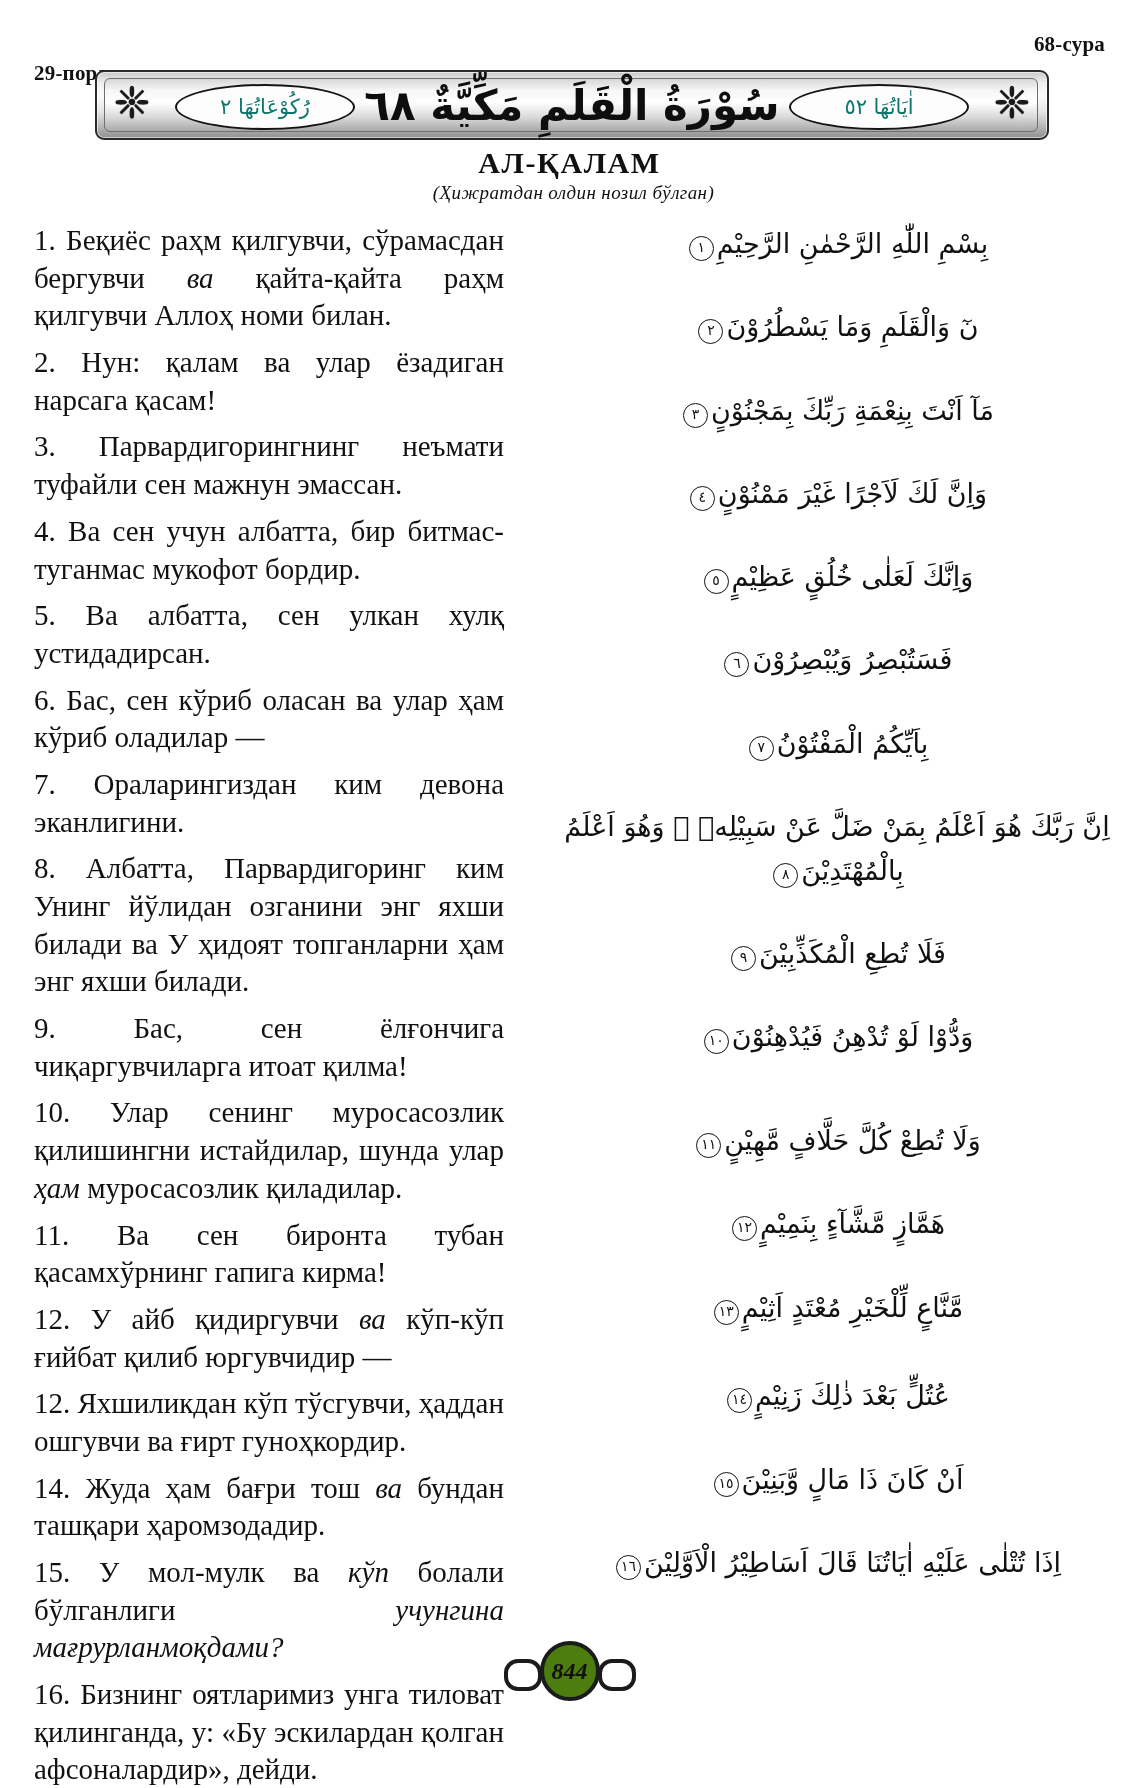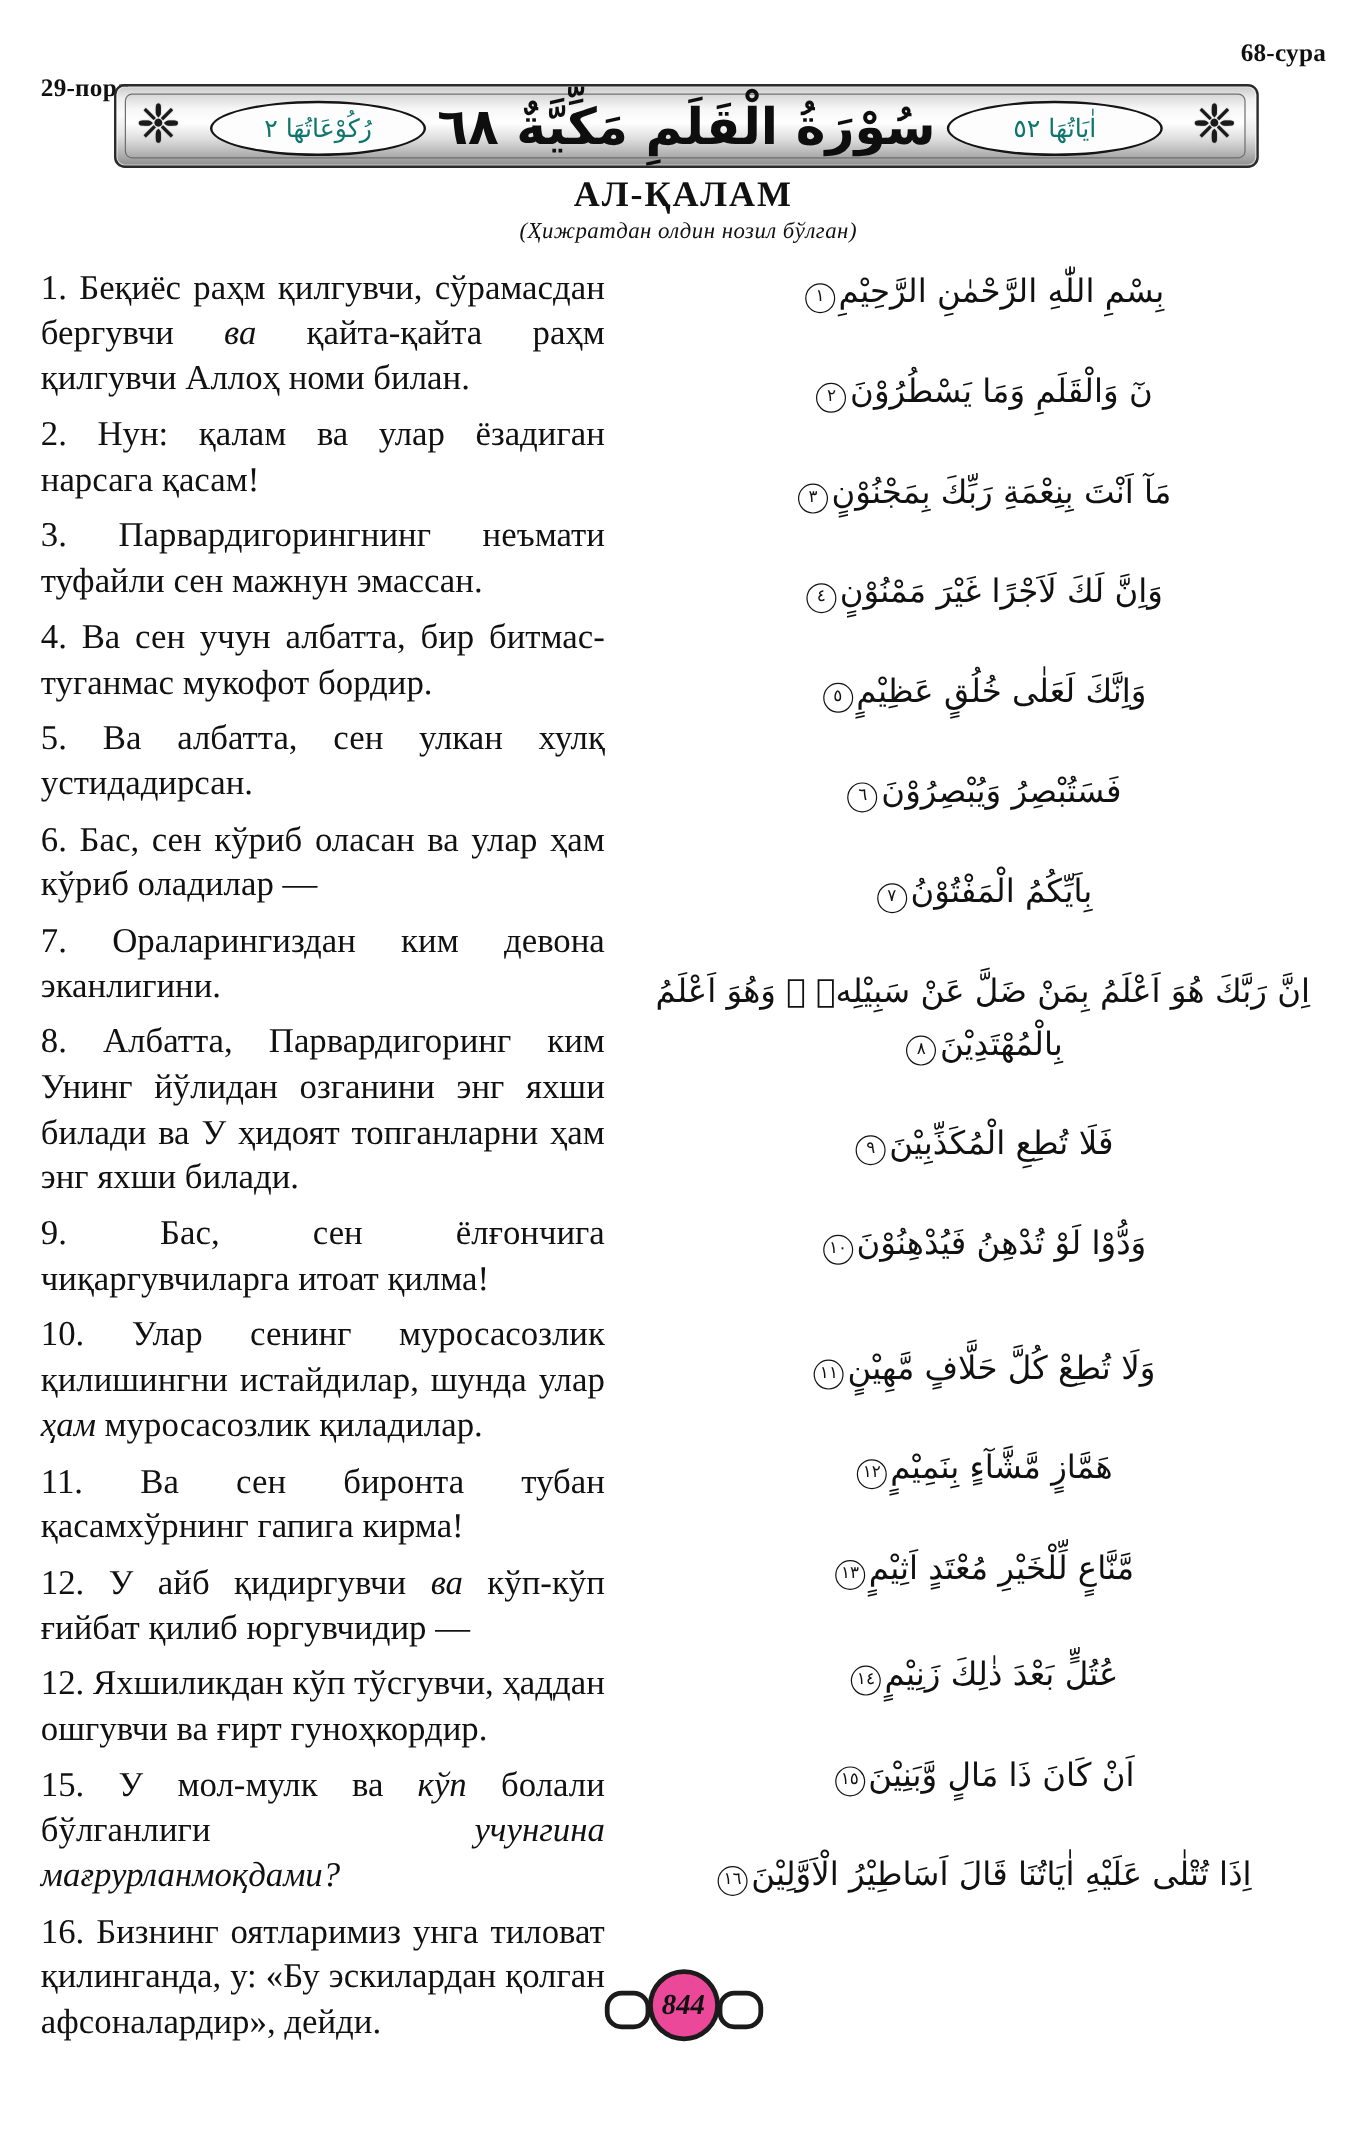--- a/index.html
+++ b/index.html
@@ -69,21 +69,21 @@
   }
 
   
   .body{
     position:absolute;top:222px;left:0;width:1139px;height:1440px;
   }
   .col-uz{
     position:absolute;left:34px;top:0;width:470px;
   }
   .col-ar{
-    position:absolute;right:40px;top:0;width:560px;direction:rtl;
+    position:absolute;right:22px;top:0;width:560px;direction:rtl;
   }
 
   .verse-uz{
     font-size:29px;line-height:1.30;
     text-align:justify;text-align-last:left;
     margin:0 0 9px 0;
     -webkit-hyphens:none;hyphens:none;
   }
   .verse-uz i{font-style:italic;}
 
@@ -108,21 +108,21 @@
   }
   .folio .orn{position:relative;width:132px;height:50px;display:flex;align-items:center;justify-content:center;}
   .folio .lobe{
     position:absolute;top:13px;width:30px;height:24px;border:4px solid #1b1b1b;
     border-radius:14px;background:#fff;
   }
   .folio .lobe.l{left:0;}
   .folio .lobe.r{right:0;}
   .folio .circ{
     position:relative;width:52px;height:52px;border:4px solid #1b1b1b;border-radius:50%;
-    background:#ec4899;display:flex;align-items:center;justify-content:center;
+    background:#4d7c0f;display:flex;align-items:center;justify-content:center;
     font-size:24px;font-weight:bold;font-style:italic;z-index:2;
   }
 </style>
 </head>
 <body>
 
 <div class="page">
 
   <div class="runhead">
     <div class="rh left">29-пора</div>
@@ -149,20 +149,21 @@
         <p class="verse-uz"><span>4.</span> <span>Ва сен учун албатта, бир битмас-туганмас мукофот бордир.</span></p>
         <p class="verse-uz"><span>5.</span> <span>Ва албатта, сен улкан хулқ устидадирсан.</span></p>
         <p class="verse-uz"><span>6.</span> <span>Бас, сен кўриб оласан ва улар ҳам кўриб оладилар —</span></p>
         <p class="verse-uz"><span>7.</span> <span>Ораларингиздан ким девона эканлигини.</span></p>
         <p class="verse-uz"><span>8.</span> <span>Албатта, Парвардигоринг ким Унинг йўлидан озганини энг яхши билади ва У ҳидоят топганларни ҳам энг яхши билади.</span></p>
         <p class="verse-uz"><span>9.</span> <span>Бас, сен ёлғончига чиқаргувчиларга итоат қилма!</span></p>
         <p class="verse-uz"><span>10.</span> <span>Улар сенинг муросасозлик қилишингни истайдилар, шунда улар </span><i>ҳам</i><span> муросасозлик қиладилар.</span></p>
         <p class="verse-uz"><span>11.</span> <span>Ва сен биронта тубан қасамхўрнинг гапига кирма!</span></p>
         <p class="verse-uz"><span>12.</span> <span>У айб қидиргувчи </span><i>ва</i><span> кўп-кўп ғийбат қилиб юргувчидир —</span></p>
         <p class="verse-uz"><span>12.</span> <span>Яхшиликдан кўп тўсгувчи, ҳаддан ошгувчи ва ғирт гуноҳкордир.</span></p>
+        <p class="verse-uz"><span>14.</span> <span>Жуда ҳам бағри тош </span><i>ва</i><span> бундан ташқари ҳаромзодадир.</span></p>
         <p class="verse-uz"><span>15.</span> <span>У мол-мулк ва </span><i>кўп</i><span> болали бўлганлиги </span><i>учунгина мағрурланмоқдами?</i></p>
         <p class="verse-uz"><span>16.</span> <span>Бизнинг оятларимиз унга тиловат қилинганда, у: «Бу эскилардан қолган афсоналардир», дейди.</span></p>
       </div>
     <div class="col-ar" id="col-ar">
         <p class="verse-ar" style="margin-bottom: 39.5719px;"><span>بِسْمِ اللّٰهِ الرَّحْمٰنِ الرَّحِيْمِ</span><span class="ayah-mark">١</span></p>
         <p class="verse-ar" style="margin-bottom: 39.5719px;"><span>نٓ وَالْقَلَمِ وَمَا يَسْطُرُوْنَ</span><span class="ayah-mark">٢</span></p>
         <p class="verse-ar" style="margin-bottom: 39.5719px;"><span>مَآ اَنْتَ بِنِعْمَةِ رَبِّكَ بِمَجْنُوْنٍ</span><span class="ayah-mark">٣</span></p>
         <p class="verse-ar" style="margin-bottom: 39.5719px;"><span>وَاِنَّ لَكَ لَاَجْرًا غَيْرَ مَمْنُوْنٍ</span><span class="ayah-mark">٤</span></p>
         <p class="verse-ar" style="margin-bottom: 39.5719px;"><span>وَاِنَّكَ لَعَلٰى خُلُقٍ عَظِيْمٍ</span><span class="ayah-mark">٥</span></p>
         <p class="verse-ar" style="margin-bottom: 39.5719px;"><span>فَسَتُبْصِرُ وَيُبْصِرُوْنَ</span><span class="ayah-mark">٦</span></p>

